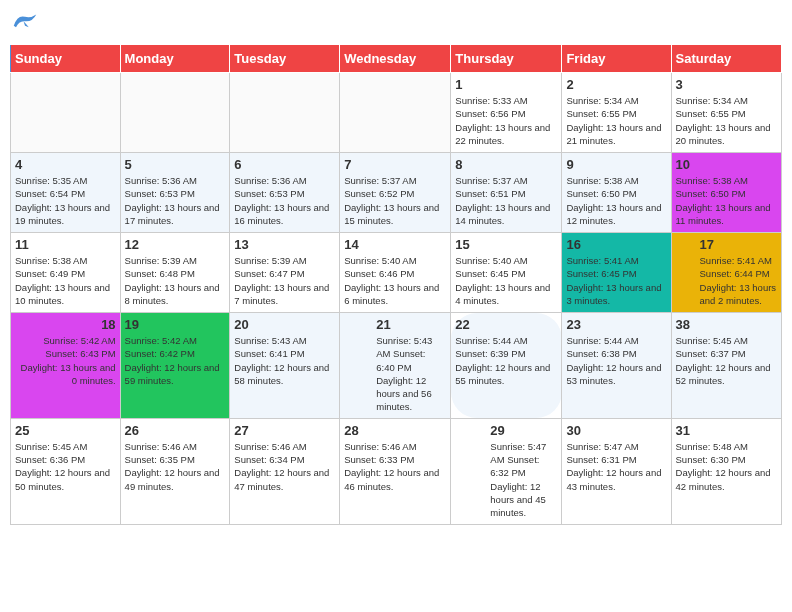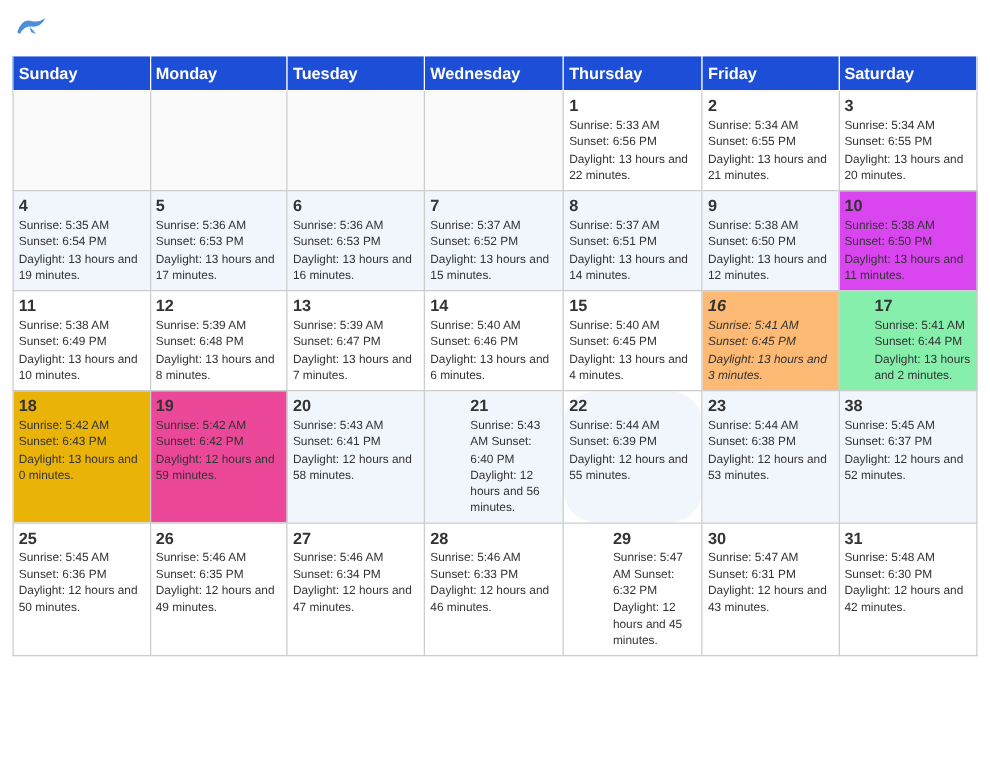--- a/index.html
+++ b/index.html
@@ -35,21 +35,21 @@
     }
     .location-title {
       font-size: 16px;
       color: #555;
     }
     table {
       width: 100%;
       border-collapse: collapse;
     }
     th {
-      background-color: #1d4ed8;
+      background-color: #ef4444;
       color: #fff;
       font-size: 13px;
       font-weight: bold;
       padding: 6px 4px;
       text-align: left;
       border: 1px solid #fff;
     }
     td {
       border: 1px solid #ccc;
       vertical-align: top;
@@ -221,44 +221,44 @@
 Daylight: 13 hours
 and 6 minutes.</div>
         </td>
         <td style="background-color: rgb(255, 255, 255);">
           <span class="day-number">15</span>
           <div class="cell-info">Sunrise: 5:40 AM
 Sunset: 6:45 PM
 Daylight: 13 hours
 and 4 minutes.</div>
         </td>
-        <td style="background-color: #fdba74; font-style: italic;">
+        <td style="background-color: #14b8a6;">
           <span class="day-number">16</span>
           <div class="cell-info">Sunrise: 5:41 AM
 Sunset: 6:45 PM
 Daylight: 13 hours
 and 3 minutes.</div>
         </td>
-        <td style="background-color: #86efac; padding-left: 28px;">
+        <td style="background-color: #eab308; padding-left: 28px;">
           <span class="day-number">17</span>
           <div class="cell-info">Sunrise: 5:41 AM
 Sunset: 6:44 PM
 Daylight: 13 hours
 and 2 minutes.</div>
         </td>
       </tr>
       <tr>
-        <td style="background-color: #eab308;">
+        <td style="background-color: #d946ef; text-align: right;">
           <span class="day-number">18</span>
           <div class="cell-info">Sunrise: 5:42 AM
 Sunset: 6:43 PM
 Daylight: 13 hours
 and 0 minutes.</div>
         </td>
-        <td style="background-color: #ec4899;">
+        <td style="background-color: #22c55e;">
           <span class="day-number">19</span>
           <div class="cell-info">Sunrise: 5:42 AM
 Sunset: 6:42 PM
 Daylight: 12 hours
 and 59 minutes.</div>
         </td>
         <td style="background-color: rgb(240, 246, 252);">
           <span class="day-number">20</span>
           <div class="cell-info">Sunrise: 5:43 AM
 Sunset: 6:41 PM

